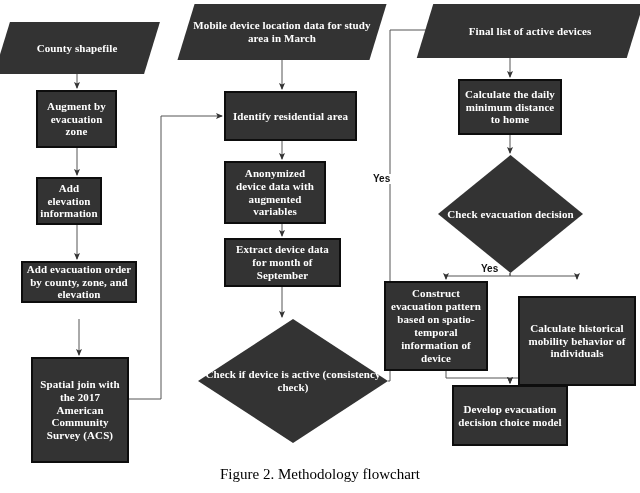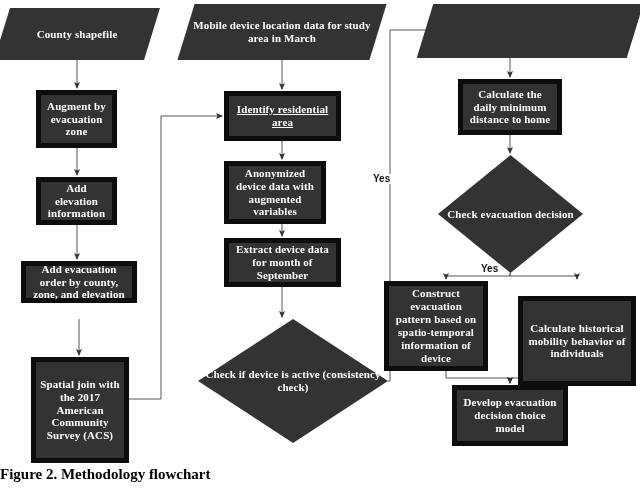--- a/index.html
+++ b/index.html
@@ -32,21 +32,21 @@
     font-weight: bold;
     display: flex;
     align-items: center;
     justify-content: center;
     text-align: center;
     line-height: 1.17;
     letter-spacing: 0.1px;
     padding: 2px 3px;
   }
   .process {
-    border: 5px solid #1d4ed8;
+    border: 2px solid #1d4ed8;
   }
   .para {
     border: none;
     background: transparent;
   }
   .para .para-bg {
     position: absolute;
     left: 0; top: 0; right: 0; bottom: 0;
     background: #333333;
     transform: skewX(-17deg);
@@ -79,23 +79,23 @@
     font-weight: bold;
     font-size: 10px;
     background: #ffffff;
     padding: 0 1px;
     line-height: 1;
   }
   #caption {
     position: absolute;
     left: 0;
     width: 640px;
-    text-align: left;
+    text-align: center;
     font-family: "Liberation Serif", "DejaVu Serif", serif;
-    font-weight: bold;
+    font-weight: normal;
     color: #000000;
   }
 </style>
 </head>
 <body>
 
 <div id="page" style="background: rgb(255, 255, 255);">
 
   <svg id="svg-layer" viewBox="0 0 640 493" xmlns="http://www.w3.org/2000/svg">
     <defs>
@@ -125,65 +125,66 @@
       <path d="M 510,273 L 510,276 L 446,276 L 446,279"></path>
       <path d="M 510,273 L 510,276 L 577,276 L 577,279"></path>
 
       <path d="M 446,371 L 446,378 L 510,378 L 510,383"></path>
       <path d="M 577,371 L 577,378 L 510,378 L 510,383"></path>
 
       <path d="M 373,381 L 382,381"></path>
     </g>
   </svg>
 
-  <div class="node para" style="left: 2px; top: 8px; width: 150px; height: 52px; font-size: 11px; color: rgb(255, 255, 255);">
+  <div class="node para" style="left: 2px; top: 22px; width: 150px; height: 52px; font-size: 11px; color: rgb(255, 255, 255);">
     <span class="para-bg" style="background: rgb(51, 51, 51);"></span>
     <span class="para-txt">County shapefile</span>
   </div>
 
   <div class="node process" style="left: 36px; top: 90px; width: 81px; height: 58px; font-size: 11px; background: rgb(51, 51, 51); color: rgb(255, 255, 255); border-color: rgb(13, 13, 13);">
     <span>Augment by evacuation zone</span>
   </div>
 
-  <div class="node process" style="left: 36px; top: 177px; width: 81px; height: 48px; font-size: 11px; background: rgb(51, 51, 51); color: rgb(255, 255, 255); border-color: rgb(13, 13, 13);">
+  <div class="node process" style="left: 36px; top: 177px; width: 66px; height: 48px; font-size: 11px; background: rgb(51, 51, 51); color: rgb(255, 255, 255); border-color: rgb(13, 13, 13);">
     <span>Add elevation information</span>
   </div>
 
   <div class="node process" style="left: 21px; top: 261px; width: 116px; height: 42px; font-size: 11px; background: rgb(51, 51, 51); color: rgb(255, 255, 255); border-color: rgb(13, 13, 13);">
     <span>Add evacuation order by county, zone, and elevation</span>
   </div>
 
   <div class="node process" style="left: 31px; top: 357px; width: 98px; height: 106px; font-size: 11px; background: rgb(51, 51, 51); color: rgb(255, 255, 255); border-color: rgb(13, 13, 13);">
     <span>Spatial join with the 2017 American Community Survey (ACS)</span>
   </div>
 
   <div class="node para" style="left: 186px; top: 4px; width: 192px; height: 56px; font-size: 11px; color: rgb(255, 255, 255);">
     <span class="para-bg" style="background: rgb(51, 51, 51);"></span>
     <span class="para-txt">Mobile device location data for study area in March</span>
   </div>
 
-  <div class="node process" style="left: 224px; top: 91px; width: 117px; height: 50px; font-size: 11px; background: rgb(51, 51, 51); color: rgb(255, 255, 255); border-color: rgb(13, 13, 13); text-decoration: underline;">
+  <div class="node process" style="left: 224px; top: 91px; width: 133px; height: 50px; font-size: 11px; background: rgb(51, 51, 51); color: rgb(255, 255, 255); border-color: rgb(13, 13, 13);">
     <span>Identify residential area</span>
   </div>
 
   <div class="node process" style="left: 224px; top: 161px; width: 102px; height: 63px; font-size: 11px; background: rgb(51, 51, 51); color: rgb(255, 255, 255); border-color: rgb(13, 13, 13);">
     <span>Anonymized device data with augmented variables</span>
   </div>
 
   <div class="node process" style="left: 224px; top: 238px; width: 117px; height: 49px; font-size: 11px; background: rgb(51, 51, 51); color: rgb(255, 255, 255); border-color: rgb(13, 13, 13);">
     <span>Extract device data for month of September</span>
   </div>
 
   <div class="node diamond" style="left: 198px; top: 319px; width: 190px; height: 124px; font-size: 11px; color: rgb(255, 255, 255);">
     <span class="dia-bg" style="background: rgb(51, 51, 51);"></span>
     <span class="dia-txt">Check if device is active (consistency check)</span>
   </div>
 
   <div class="node para" style="left: 425px; top: 4px; width: 210px; height: 54px; font-size: 11px; color: rgb(255, 255, 255);">
     <span class="para-bg" style="background: rgb(51, 51, 51);"></span>
+    <span class="para-txt">Final list of active devices</span>
   </div>
 
   <div class="node process" style="left: 458px; top: 79px; width: 104px; height: 56px; font-size: 11px; background: rgb(51, 51, 51); color: rgb(255, 255, 255); border-color: rgb(13, 13, 13);">
     <span>Calculate the daily minimum distance to home</span>
   </div>
 
   <div class="node diamond" style="left: 438px; top: 155px; width: 145px; height: 118px; font-size: 11px; color: rgb(255, 255, 255);">
     <span class="dia-bg" style="background: rgb(51, 51, 51);"></span>
     <span class="dia-txt">Check evacuation decision</span>
   </div>

